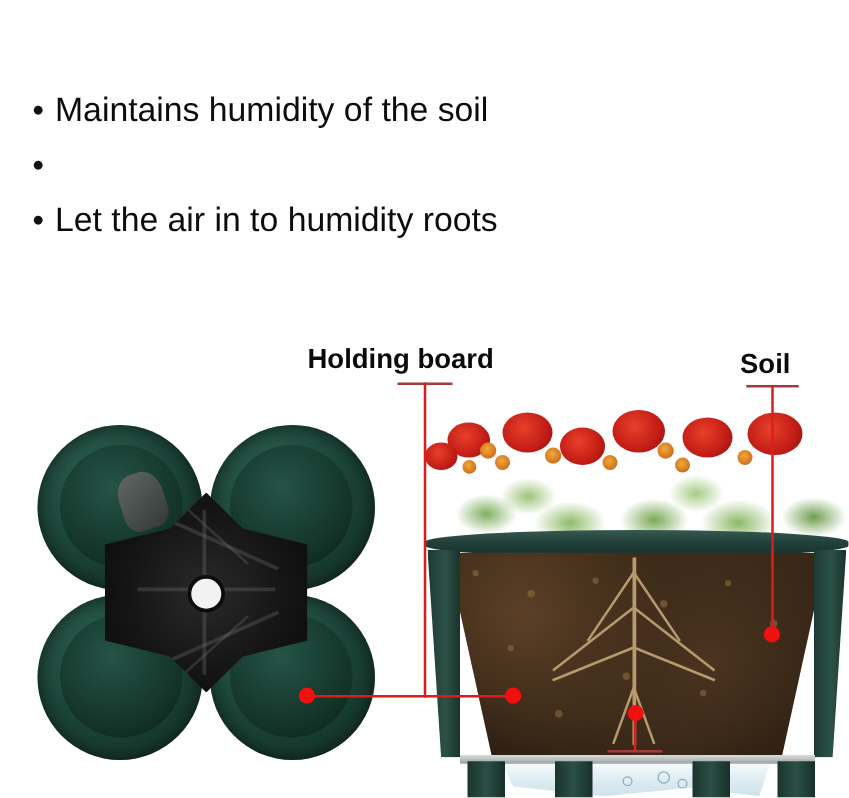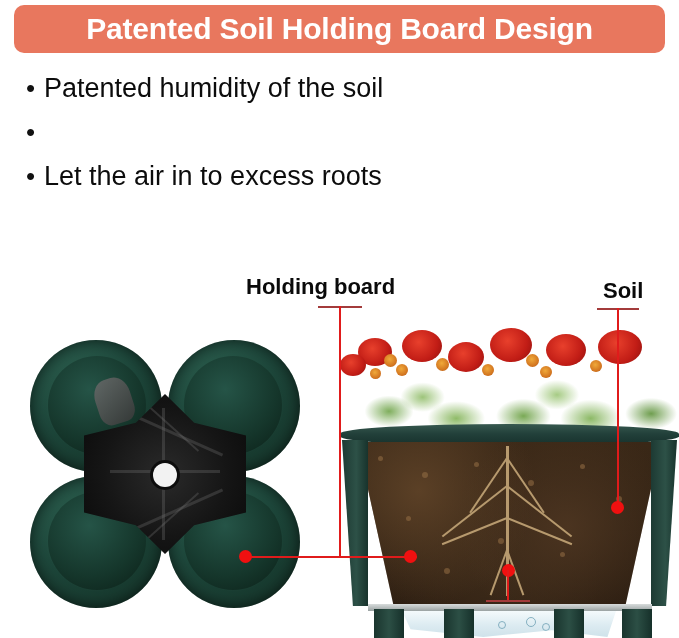--- a/index.html
+++ b/index.html
@@ -90,21 +90,20 @@
   }
   #label-holding-board {
     left: 246px;
     top: 24px;
     font-size: 22px;
   }
   #label-soil {
     left: 592px;
     top: 28px;
     font-size: 22px;
-    margin-left: 11px;
   }
   #label-water {
     left: 476px;
     top: 355px;
     font-size: 24px;
   }
 
   
   .lead-v {
     position: absolute;
@@ -325,38 +324,35 @@
   #leg-1 { left: 34px; }
   #leg-2 { left: 104px; }
   #leg-3 { left: 214px; }
   #leg-4 { left: 282px; }
 </style>
 </head>
 <body>
 
 <div id="page">
 
-  <div id="header-banner">
-    <div id="header-title">Patented Soil Holding Board Design</div>
-  </div>
 
   <div id="feature-list">
 
     <div class="feature-item">
       <span class="feature-bullet">•</span>
-      <span class="feature-text">Patented humidity of the soil</span>
+      <span class="feature-text">Maintains humidity of the soil</span>
     </div>
 
     <div class="feature-item">
       <span class="feature-bullet">•</span>
     </div>
 
     <div class="feature-item">
       <span class="feature-bullet">•</span>
-      <span class="feature-text">Let the air in to excess roots</span>
+      <span class="feature-text">Let the air in to humidity roots</span>
     </div>
 
   </div>
 
   <div id="diagram">
 
     <div id="holding-board-art">
       <div class="lobe" id="lobe-tl"></div>
       <div class="lobe" id="lobe-tr"></div>
       <div class="lobe" id="lobe-bl"></div>

